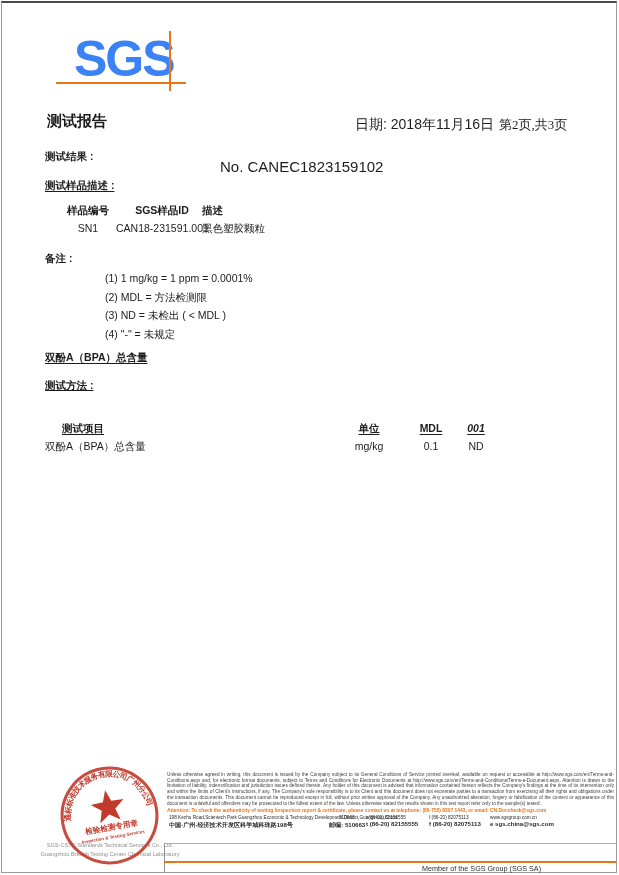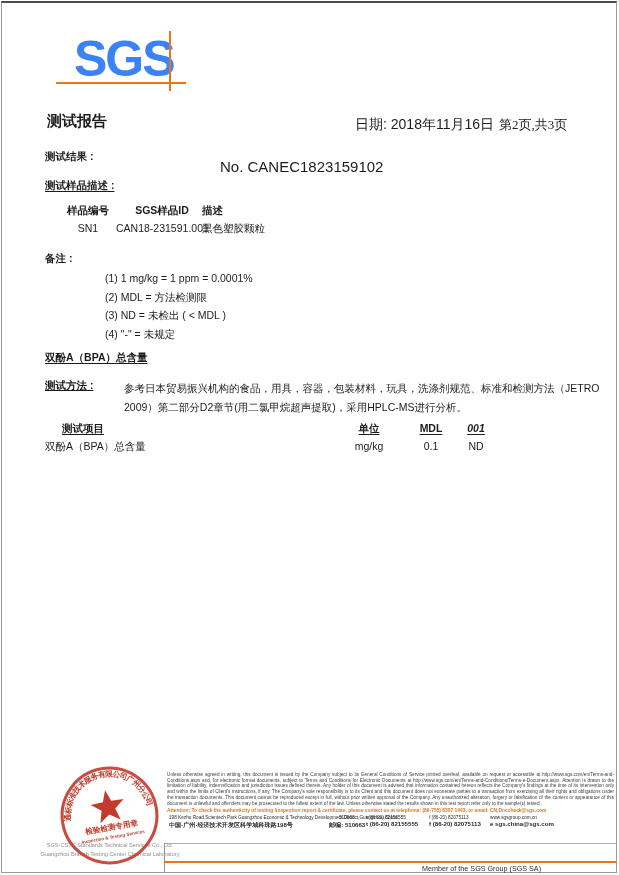--- a/index.html
+++ b/index.html
@@ -104,21 +104,20 @@
   <div class="abs body-txt b lbl-notes">备注 :</div>
   <div class="abs notes">
     <div>(1) 1 mg/kg = 1 ppm = 0.0001%</div>
     <div>(2) MDL = 方法检测限</div>
     <div>(3) ND = 未检出 ( &lt; MDL )</div>
     <div>(4) "-" = 未规定</div>
   </div>
 
   <div class="abs body-txt b u bpa-title">双酚A（BPA）总含量</div>
   <div class="abs body-txt b method-lbl">测试方法 :</div>
-  <div class="abs body-txt method-txt">参考日本贸易振兴机构的食品，用具，容器，包装材料，玩具，洗涤剂规范、标准和检测方法（JETRO 2009）第二部分D2章节(用二氯甲烷超声提取)，采用HPLC-MS进行分析。</div>
 
   <div>
     <div class="abs body-txt b u rt-h1">测试项目</div>
     <div class="abs body-txt b u rt-h2">单位</div>
     <div class="abs body-txt b u rt-h3">MDL</div>
     <div class="abs body-txt b u i rt-h4">001</div>
     <div class="abs body-txt rt-v1">双酚A（BPA）总含量</div>
     <div class="abs body-txt rt-v2">mg/kg</div>
     <div class="abs body-txt rt-v3">0.1</div>
     <div class="abs body-txt rt-v4">ND</div>

